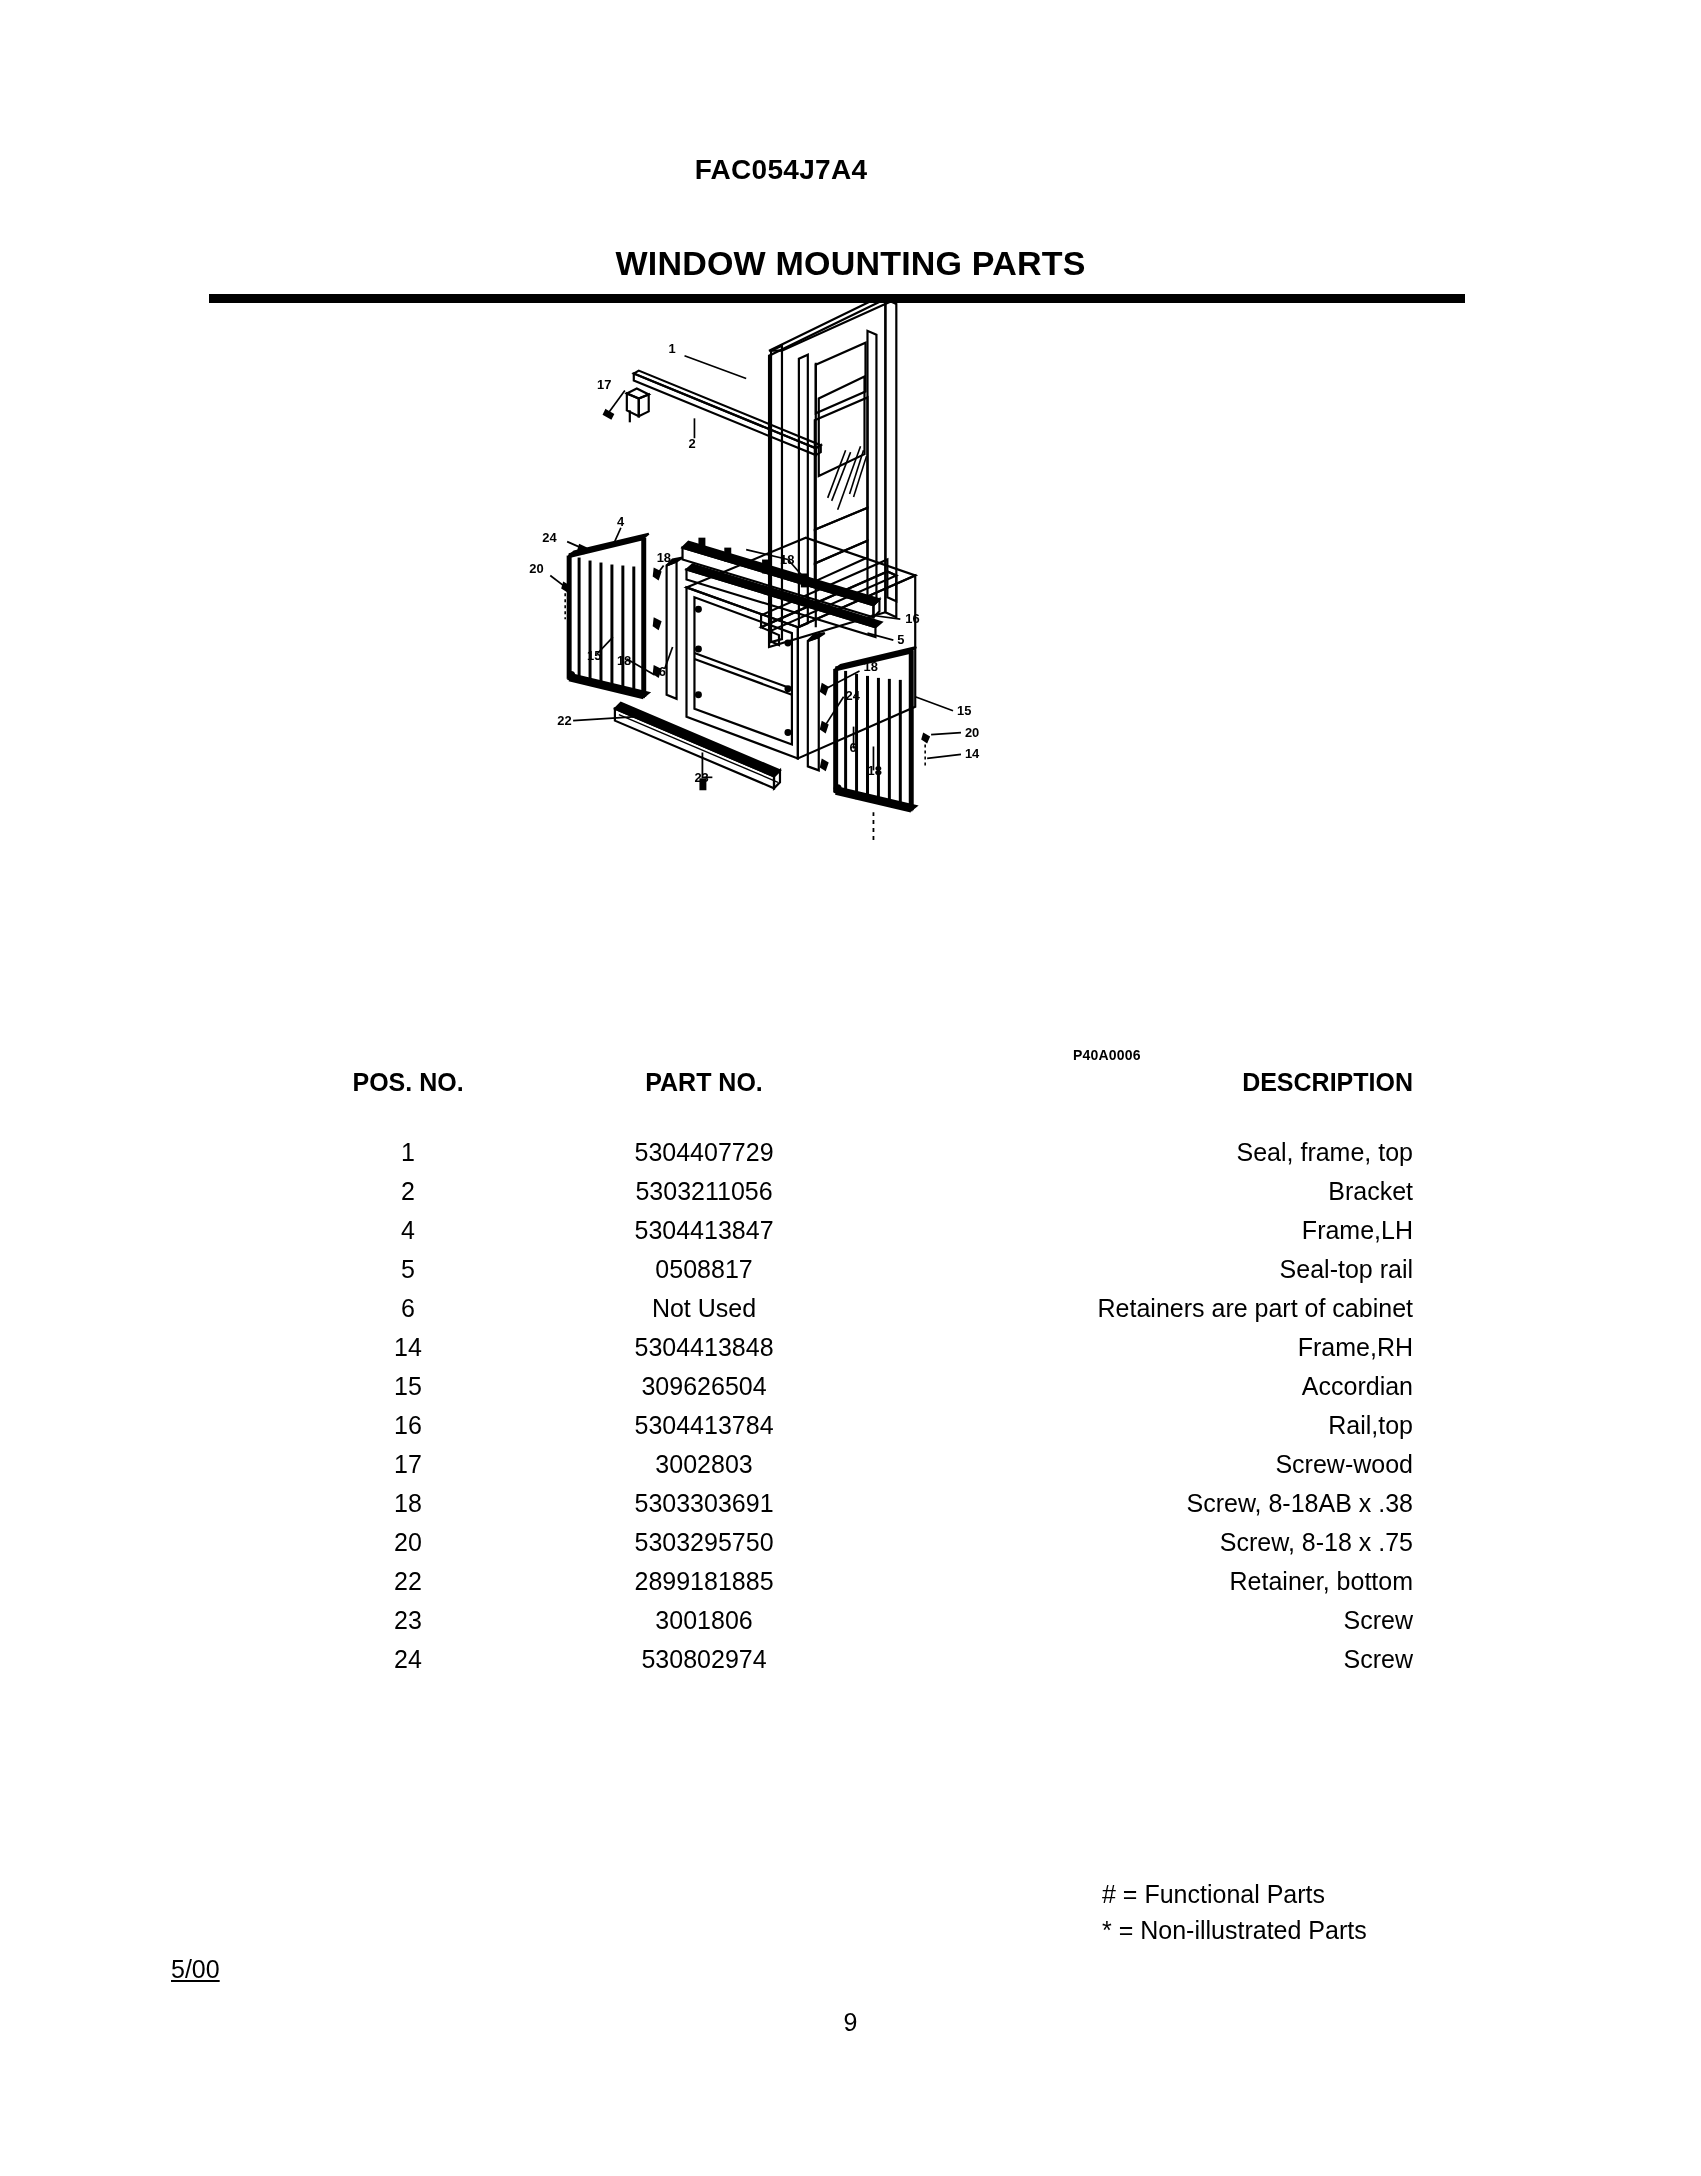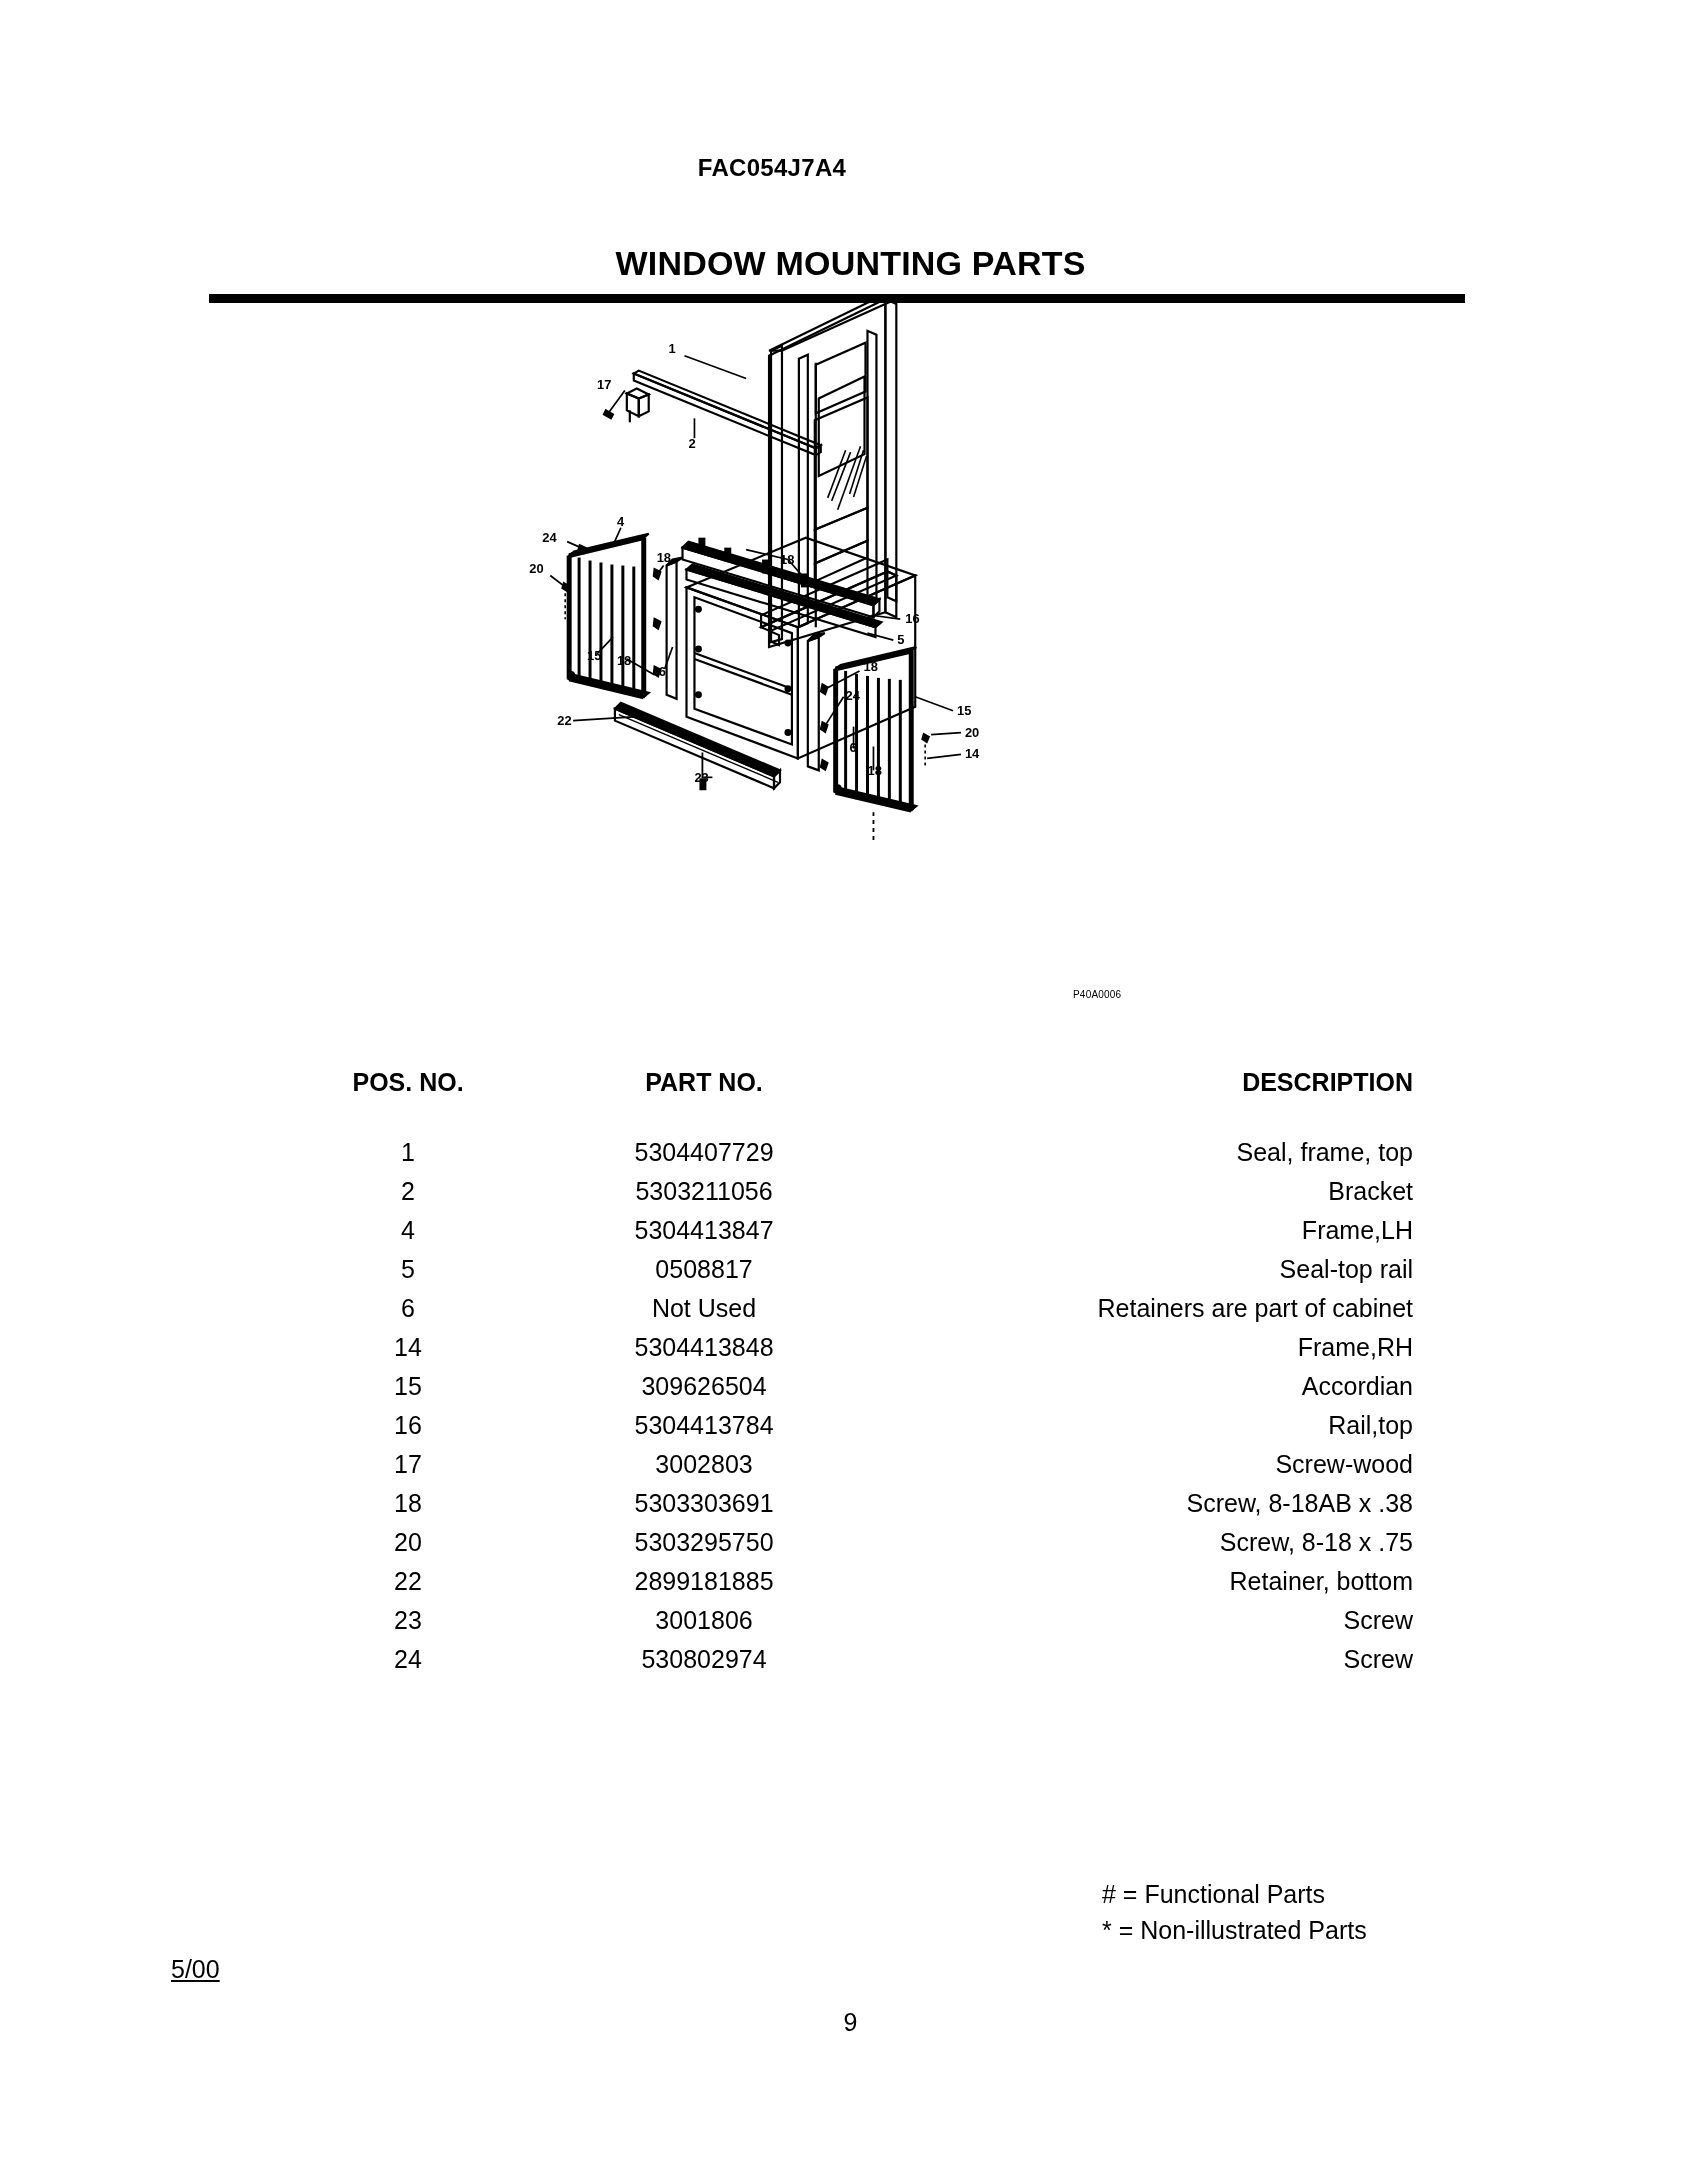--- a/index.html
+++ b/index.html
@@ -16,24 +16,24 @@
     width: 1701px;
     height: 2176px;
     background: #ffffff;
     overflow: hidden;
   }
 
   
   #model-number {
     position: absolute;
     top: 154px;
-    left: 8px;
+    left: 17px;
     width: 1528px;
     text-align: center;
-    font-size: 24px;
+    font-size: 28px;
     font-weight: bold;
     letter-spacing: 0.3px;
   }
   #page-title {
     position: absolute;
     top: 244px;
     left: 0;
     width: 1701px;
     text-align: center;
     font-size: 34px;
@@ -54,24 +54,24 @@
     position: absolute;
     top: 299px;
     left: 517px;
     width: 697px;
     height: 716px;
   }
   #illustration svg { display: block; }
 
   #diagram-code {
     position: absolute;
-    top: 989px;
+    top: 1047px;
     left: 1073px;
-    font-size: 10px;
-    font-weight: normal;
+    font-size: 14px;
+    font-weight: bold;
     letter-spacing: 0.2px;
   }
 
   
   #parts-table {
     position: absolute;
     top: 1068px;
     left: 299px;
     width: 1114px;
     border-collapse: collapse;

